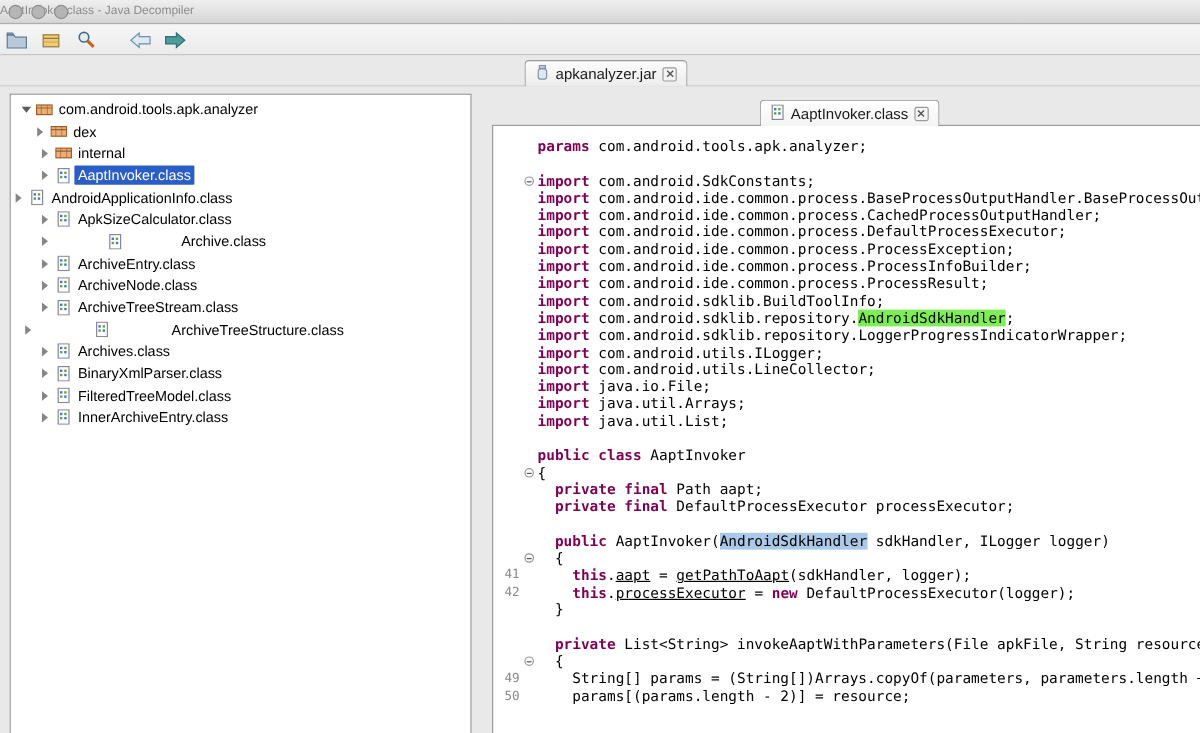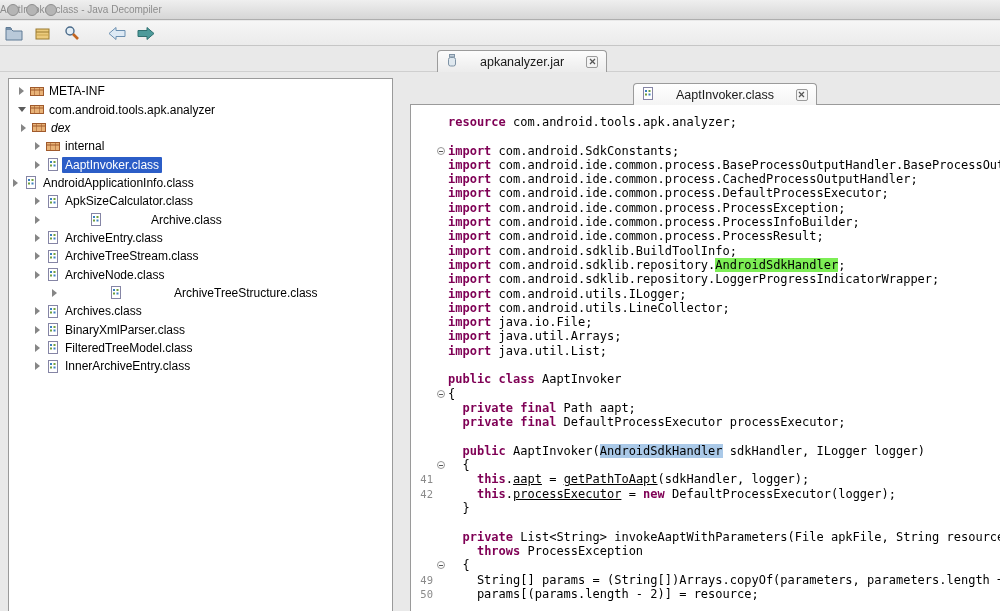--- a/index.html
+++ b/index.html
@@ -15,21 +15,21 @@
 
   
   .toolbar { position:absolute; top:21px; left:0; right:0; height:25px;
     background:linear-gradient(#f6f6f6,#ebebeb); border-bottom:1px solid #c6c6c6;
     display:flex; align-items:center; padding-left:3px; gap:7px; z-index:5; }
   .tbtn { width:22px; height:18px; display:flex; align-items:center; justify-content:center; }
   .nav-gap { margin-left:16px; }
 
   
   .tabline { position:absolute; top:71px; left:0; right:0; height:1px; background:#cfcfcf; z-index:1; }
-  .tab { position:absolute; display:flex; align-items:center; gap:22px; height:22px; padding:0 8px;
+  .tab { position:absolute; display:flex; align-items:center; gap:5px; height:22px; padding:0 8px;
     background:linear-gradient(#fcfcfc,#ececec); border:1px solid #9b9b9b; border-bottom:none;
     border-radius:4px 4px 0 0; font-size:12.5px; color:#1a1a1a; z-index:3; }
   .jar-tab { left:437px; top:50px; }
   .editor-tab { left:633px; top:83px; background:linear-gradient(#ffffff,#f4f4f4); }
   .closebox { width:12px; height:12px; border:1px solid #9b9b9b; border-radius:2px;
     display:flex; align-items:center; justify-content:center; background:#f4f4f4; }
 
   
   .tree-panel { position:absolute; left:8px; top:78px; width:385px; height:540px;
     background:#ffffff; border:1px solid #9a9a9a; padding-top:3px; overflow:hidden; z-index:2; }
@@ -120,72 +120,58 @@
       <svg width="7" height="7" viewBox="0 0 7 7">
           <line x1="1" y1="1" x2="6" y2="6" stroke="#555" stroke-width="1.2"></line>
           <line x1="6" y1="1" x2="1" y2="6" stroke="#555" stroke-width="1.2"></line>
         </svg>
     </span>
   </div>
 
   <div class="tree-panel">
       <div class="tree-row" style="padding-left: 6px;">
         <span class="arrowcell">
-          <span class="tri collapsed"></span>
+          <span class="tri expanded"></span>
         </span>
         <span class="treeicon">
           <svg width="14" height="11" viewBox="0 0 14 11">
             <rect x="0.5" y="1.5" width="13" height="8" fill="#e8b277" stroke="#a05a2c"></rect>
             <line x1="0.5" y1="4" x2="13.5" y2="4" stroke="#a05a2c"></line>
             <line x1="4.5" y1="1.5" x2="4.5" y2="9.5" stroke="#a05a2c" opacity="0.55"></line>
             <line x1="9.5" y1="1.5" x2="9.5" y2="9.5" stroke="#a05a2c" opacity="0.55"></line>
           </svg>
         </span>
-        <span class="treelabel">META-INF</span>
-      </div>
-      <div class="tree-row" style="padding-left: 6px;">
-        <span class="arrowcell">
-          <span class="tri expanded"></span>
+        <span class="treelabel">com.android.tools.apk.analyzer</span>
+      </div>
+      <div class="tree-row" style="padding-left: 18px;">
+        <span class="arrowcell">
+          <span class="tri collapsed"></span>
         </span>
         <span class="treeicon">
           <svg width="14" height="11" viewBox="0 0 14 11">
             <rect x="0.5" y="1.5" width="13" height="8" fill="#e8b277" stroke="#a05a2c"></rect>
             <line x1="0.5" y1="4" x2="13.5" y2="4" stroke="#a05a2c"></line>
             <line x1="4.5" y1="1.5" x2="4.5" y2="9.5" stroke="#a05a2c" opacity="0.55"></line>
             <line x1="9.5" y1="1.5" x2="9.5" y2="9.5" stroke="#a05a2c" opacity="0.55"></line>
           </svg>
         </span>
-        <span class="treelabel">com.android.tools.apk.analyzer</span>
-      </div>
-      <div class="tree-row" style="padding-left: 8px; font-style: italic;">
+        <span class="treelabel">dex</span>
+      </div>
+      <div class="tree-row" style="padding-left: 22px;">
         <span class="arrowcell">
           <span class="tri collapsed"></span>
         </span>
         <span class="treeicon">
           <svg width="14" height="11" viewBox="0 0 14 11">
             <rect x="0.5" y="1.5" width="13" height="8" fill="#e8b277" stroke="#a05a2c"></rect>
             <line x1="0.5" y1="4" x2="13.5" y2="4" stroke="#a05a2c"></line>
             <line x1="4.5" y1="1.5" x2="4.5" y2="9.5" stroke="#a05a2c" opacity="0.55"></line>
             <line x1="9.5" y1="1.5" x2="9.5" y2="9.5" stroke="#a05a2c" opacity="0.55"></line>
           </svg>
         </span>
-        <span class="treelabel">dex</span>
-      </div>
-      <div class="tree-row" style="padding-left: 22px;">
-        <span class="arrowcell">
-          <span class="tri collapsed"></span>
-        </span>
-        <span class="treeicon">
-          <svg width="14" height="11" viewBox="0 0 14 11">
-            <rect x="0.5" y="1.5" width="13" height="8" fill="#e8b277" stroke="#a05a2c"></rect>
-            <line x1="0.5" y1="4" x2="13.5" y2="4" stroke="#a05a2c"></line>
-            <line x1="4.5" y1="1.5" x2="4.5" y2="9.5" stroke="#a05a2c" opacity="0.55"></line>
-            <line x1="9.5" y1="1.5" x2="9.5" y2="9.5" stroke="#a05a2c" opacity="0.55"></line>
-          </svg>
-        </span>
         <span class="treelabel">internal</span>
       </div>
       <div class="tree-row" style="padding-left: 22px;">
         <span class="arrowcell">
           <span class="tri collapsed"></span>
         </span>
         <span class="treeicon">
           <svg width="12" height="13" viewBox="0 0 12 13">
             <rect x="1.5" y="0.5" width="9" height="12" fill="#ffffff" stroke="#8585a5"></rect>
             <rect x="3" y="3" width="2" height="2" fill="#3a7fbf"></rect>
@@ -262,38 +248,38 @@
         </span>
         <span class="treeicon">
           <svg width="12" height="13" viewBox="0 0 12 13">
             <rect x="1.5" y="0.5" width="9" height="12" fill="#ffffff" stroke="#8585a5"></rect>
             <rect x="3" y="3" width="2" height="2" fill="#3a7fbf"></rect>
             <rect x="6.5" y="3" width="2" height="2" fill="#6f9f3a"></rect>
             <rect x="3" y="6.5" width="2" height="2" fill="#6f9f3a"></rect>
             <rect x="6.5" y="6.5" width="2" height="2" fill="#3a7fbf"></rect>
           </svg>
         </span>
+        <span class="treelabel">ArchiveNode.class</span>
+      </div>
+      <div class="tree-row" style="padding-left: 22px;">
+        <span class="arrowcell">
+          <span class="tri collapsed"></span>
+        </span>
+        <span class="treeicon">
+          <svg width="12" height="13" viewBox="0 0 12 13">
+            <rect x="1.5" y="0.5" width="9" height="12" fill="#ffffff" stroke="#8585a5"></rect>
+            <rect x="3" y="3" width="2" height="2" fill="#3a7fbf"></rect>
+            <rect x="6.5" y="3" width="2" height="2" fill="#6f9f3a"></rect>
+            <rect x="3" y="6.5" width="2" height="2" fill="#6f9f3a"></rect>
+            <rect x="6.5" y="6.5" width="2" height="2" fill="#3a7fbf"></rect>
+          </svg>
+        </span>
         <span class="treelabel">ArchiveTreeStream.class</span>
       </div>
-      <div class="tree-row" style="padding-left: 22px;">
-        <span class="arrowcell">
-          <span class="tri collapsed"></span>
-        </span>
-        <span class="treeicon">
-          <svg width="12" height="13" viewBox="0 0 12 13">
-            <rect x="1.5" y="0.5" width="9" height="12" fill="#ffffff" stroke="#8585a5"></rect>
-            <rect x="3" y="3" width="2" height="2" fill="#3a7fbf"></rect>
-            <rect x="6.5" y="3" width="2" height="2" fill="#6f9f3a"></rect>
-            <rect x="3" y="6.5" width="2" height="2" fill="#6f9f3a"></rect>
-            <rect x="6.5" y="6.5" width="2" height="2" fill="#3a7fbf"></rect>
-          </svg>
-        </span>
-        <span class="treelabel">ArchiveNode.class</span>
-      </div>
-      <div class="tree-row" style="padding-left: 39px; gap: 46px;">
+      <div class="tree-row" style="padding-left: 8px; gap: 46px;">
         <span class="arrowcell">
           <span class="tri collapsed"></span>
         </span>
         <span class="treeicon">
           <svg width="12" height="13" viewBox="0 0 12 13">
             <rect x="1.5" y="0.5" width="9" height="12" fill="#ffffff" stroke="#8585a5"></rect>
             <rect x="3" y="3" width="2" height="2" fill="#3a7fbf"></rect>
             <rect x="6.5" y="3" width="2" height="2" fill="#6f9f3a"></rect>
             <rect x="3" y="6.5" width="2" height="2" fill="#6f9f3a"></rect>
             <rect x="6.5" y="6.5" width="2" height="2" fill="#3a7fbf"></rect>
@@ -377,21 +363,21 @@
     <span class="closebox">
       <svg width="7" height="7" viewBox="0 0 7 7">
           <line x1="1" y1="1" x2="6" y2="6" stroke="#555" stroke-width="1.2"></line>
           <line x1="6" y1="1" x2="1" y2="6" stroke="#555" stroke-width="1.2"></line>
         </svg>
     </span>
   </div>
 
   <div class="editor-panel">
     <div>
-        <div class="code-line"><span class="gutter"></span><span class="foldcol"></span><span class="code-text"><span class="kw">resource</span><span class="pl"> com.android.tools.apk.analyzer;</span></span></div>
+        <div class="code-line"><span class="gutter"></span><span class="foldcol"></span><span class="code-text"><span class="kw">params</span><span class="pl"> com.android.tools.apk.analyzer;</span></span></div>
         <div class="code-line"><span class="gutter"></span><span class="foldcol"></span><span class="code-text"></span></div>
         <div class="code-line"><span class="gutter"></span><span class="foldcol"><span class="fold-marker"></span></span><span class="code-text"><span class="kw">import</span><span class="pl"> com.android.SdkConstants;</span></span></div>
         <div class="code-line"><span class="gutter"></span><span class="foldcol"></span><span class="code-text"><span class="kw">import</span><span class="pl"> com.android.ide.common.process.BaseProcessOutputHandler.BaseProcessOutput;</span></span></div>
         <div class="code-line"><span class="gutter"></span><span class="foldcol"></span><span class="code-text"><span class="kw">import</span><span class="pl"> com.android.ide.common.process.CachedProcessOutputHandler;</span></span></div>
         <div class="code-line"><span class="gutter"></span><span class="foldcol"></span><span class="code-text"><span class="kw">import</span><span class="pl"> com.android.ide.common.process.DefaultProcessExecutor;</span></span></div>
         <div class="code-line"><span class="gutter"></span><span class="foldcol"></span><span class="code-text"><span class="kw">import</span><span class="pl"> com.android.ide.common.process.ProcessException;</span></span></div>
         <div class="code-line"><span class="gutter"></span><span class="foldcol"></span><span class="code-text"><span class="kw">import</span><span class="pl"> com.android.ide.common.process.ProcessInfoBuilder;</span></span></div>
         <div class="code-line"><span class="gutter"></span><span class="foldcol"></span><span class="code-text"><span class="kw">import</span><span class="pl"> com.android.ide.common.process.ProcessResult;</span></span></div>
         <div class="code-line"><span class="gutter"></span><span class="foldcol"></span><span class="code-text"><span class="kw">import</span><span class="pl"> com.android.sdklib.BuildToolInfo;</span></span></div>
         <div class="code-line"><span class="gutter"></span><span class="foldcol"></span><span class="code-text"><span class="kw">import</span><span class="pl"> com.android.sdklib.repository.</span><span class="hlg">AndroidSdkHandler</span><span class="pl">;</span></span></div>
@@ -407,20 +393,19 @@
         <div class="code-line"><span class="gutter"></span><span class="foldcol"></span><span class="code-text"><span class="pl">  </span><span class="kw">private final</span><span class="pl"> Path aapt;</span></span></div>
         <div class="code-line"><span class="gutter"></span><span class="foldcol"></span><span class="code-text"><span class="pl">  </span><span class="kw">private final</span><span class="pl"> DefaultProcessExecutor processExecutor;</span></span></div>
         <div class="code-line"><span class="gutter"></span><span class="foldcol"></span><span class="code-text"></span></div>
         <div class="code-line"><span class="gutter"></span><span class="foldcol"></span><span class="code-text"><span class="pl">  </span><span class="kw">public</span><span class="pl"> AaptInvoker(</span><span class="hlb">AndroidSdkHandler</span><span class="pl"> sdkHandler, ILogger logger)</span></span></div>
         <div class="code-line"><span class="gutter"></span><span class="foldcol"><span class="fold-marker"></span></span><span class="code-text"><span class="pl">  {</span></span></div>
         <div class="code-line"><span class="gutter">41</span><span class="foldcol"></span><span class="code-text"><span class="pl">    </span><span class="kw">this</span><span class="pl">.</span><span class="lnk">aapt</span><span class="pl"> = </span><span class="lnk">getPathToAapt</span><span class="pl">(sdkHandler, logger);</span></span></div>
         <div class="code-line"><span class="gutter">42</span><span class="foldcol"></span><span class="code-text"><span class="pl">    </span><span class="kw">this</span><span class="pl">.</span><span class="lnk">processExecutor</span><span class="pl"> = </span><span class="kw">new</span><span class="pl"> DefaultProcessExecutor(logger);</span></span></div>
         <div class="code-line"><span class="gutter"></span><span class="foldcol"></span><span class="code-text"><span class="pl">  }</span></span></div>
         <div class="code-line"><span class="gutter"></span><span class="foldcol"></span><span class="code-text"></span></div>
         <div class="code-line"><span class="gutter"></span><span class="foldcol"></span><span class="code-text"><span class="pl">  </span><span class="kw">private</span><span class="pl"> List&lt;String&gt; invokeAaptWithParameters(File apkFile, String resource, String... parameters)</span></span></div>
-        <div class="code-line"><span class="gutter"></span><span class="foldcol"></span><span class="code-text"><span class="pl">    </span><span class="kw">throws</span><span class="pl"> ProcessException</span></span></div>
         <div class="code-line"><span class="gutter"></span><span class="foldcol"><span class="fold-marker"></span></span><span class="code-text"><span class="pl">  {</span></span></div>
         <div class="code-line"><span class="gutter">49</span><span class="foldcol"></span><span class="code-text"><span class="pl">    String[] params = (String[])Arrays.copyOf(parameters, parameters.length + 2);</span></span></div>
         <div class="code-line"><span class="gutter">50</span><span class="foldcol"></span><span class="code-text"><span class="pl">    params[(params.length - 2)] = resource;</span></span></div>
       </div>
   </div>
 
 </div>
 
 </body></html>

